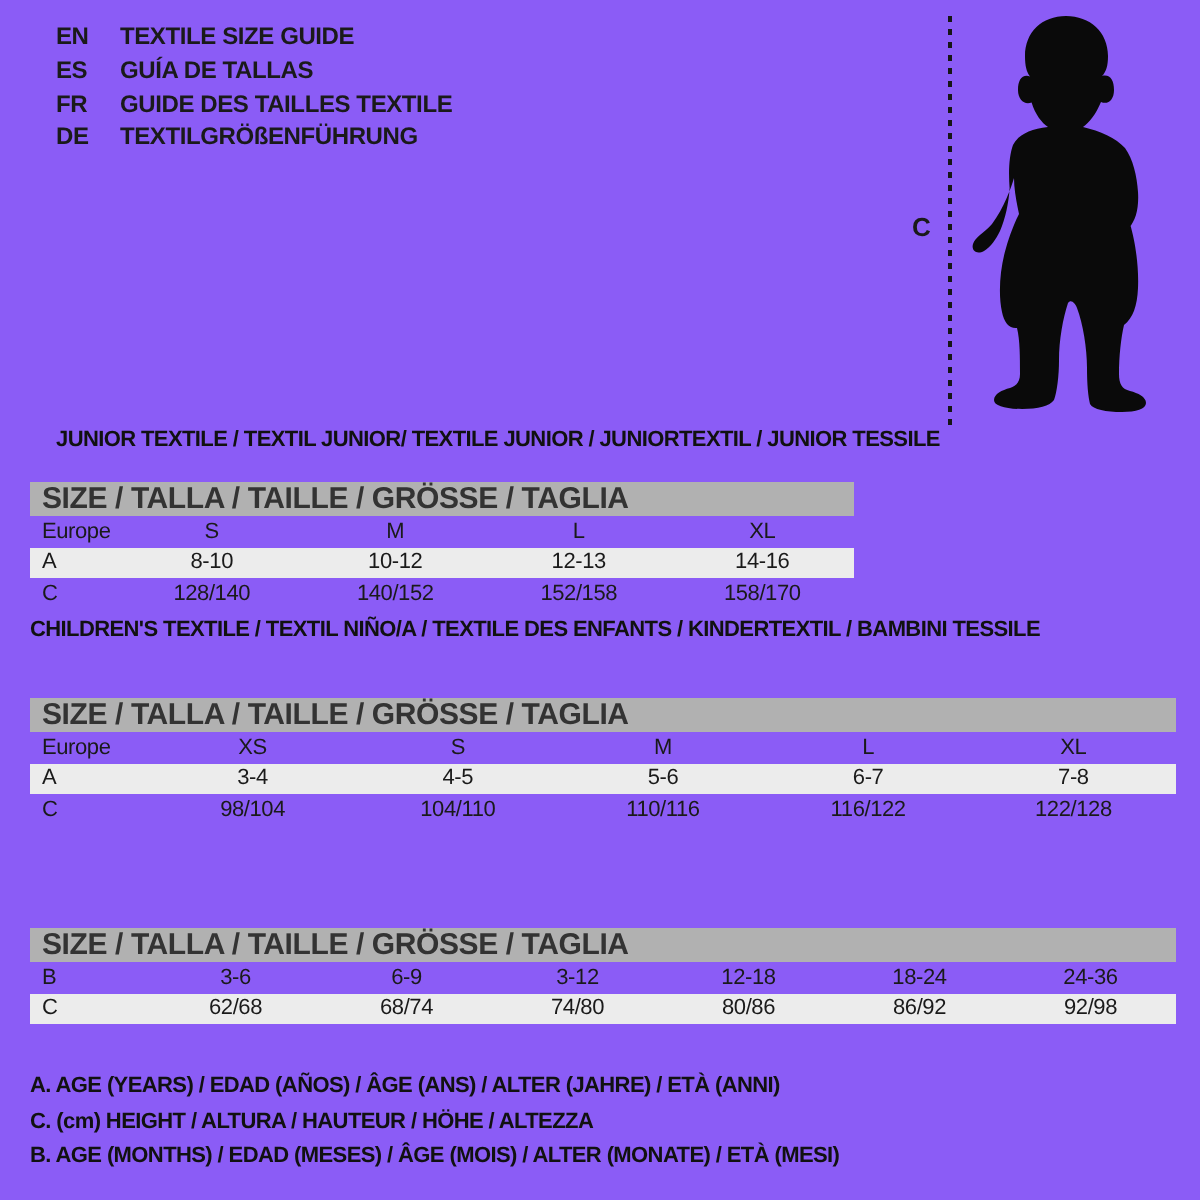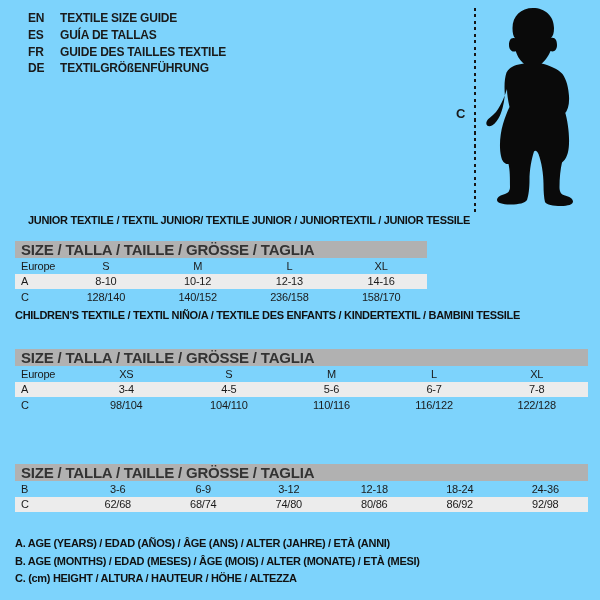--- a/index.html
+++ b/index.html
@@ -1,17 +1,17 @@
 <!DOCTYPE html>
 <html><head>
 <meta charset="utf-8">
 <style>
   html,body{margin:0;padding:0;background:#fff;}
   #page{
-    position:relative;width:600px;height:600px;background:#7dd3fc;overflow:hidden;
+    position:relative;width:600px;height:600px;background:#8b5cf6;overflow:hidden;
     font-family:"Liberation Sans","DejaVu Sans",sans-serif;color:#1a1a1a;
   }
   
   .langs{position:absolute;left:28px;top:10px;}
   .lang-row{display:flex;line-height:16.8px;font-size:12px;font-weight:700;letter-spacing:-0.2px;}
   .lang-code{width:32px;}
   
   .dash-line{position:absolute;left:474px;top:8px;width:2px;height:206px;
     background:repeating-linear-gradient(180deg,#161616 0 3px,transparent 3px 6.5px);}
   .c-label{position:absolute;left:456px;top:106px;font-size:13px;font-weight:700;}
@@ -109,21 +109,21 @@
         <td class="lbl">A</td>
         <td>8-10</td>
         <td>10-12</td>
         <td>12-13</td>
         <td>14-16</td>
       </tr>
       <tr>
         <td class="lbl">C</td>
         <td>128/140</td>
         <td>140/152</td>
-        <td>236/158</td>
+        <td>152/158</td>
         <td>158/170</td>
       </tr>
     </tbody>
   </table>
 
   <div class="sec-heading h-children">CHILDREN'S TEXTILE / TEXTIL NIÑO/A / TEXTILE DES ENFANTS / KINDERTEXTIL / BAMBINI TESSILE</div>
   <table class="size-table t-children">
     <colgroup>
         <col class="c-label-5">
         <col>
@@ -197,17 +197,17 @@
         <td>74/80</td>
         <td>80/86</td>
         <td>86/92</td>
         <td>92/98</td>
       </tr>
     </tbody>
   </table>
 
   <div class="legend">
     <div>A. AGE (YEARS) / EDAD (AÑOS) / ÂGE (ANS) / ALTER (JAHRE) / ETÀ (ANNI)</div>
+    <div>C. (cm) HEIGHT / ALTURA / HAUTEUR / HÖHE / ALTEZZA</div>
     <div>B. AGE (MONTHS) / EDAD (MESES) / ÂGE (MOIS) / ALTER (MONATE) / ETÀ (MESI)</div>
-    <div>C. (cm) HEIGHT / ALTURA / HAUTEUR / HÖHE / ALTEZZA</div>
   </div>
 
 </div>
 
 </body></html>

